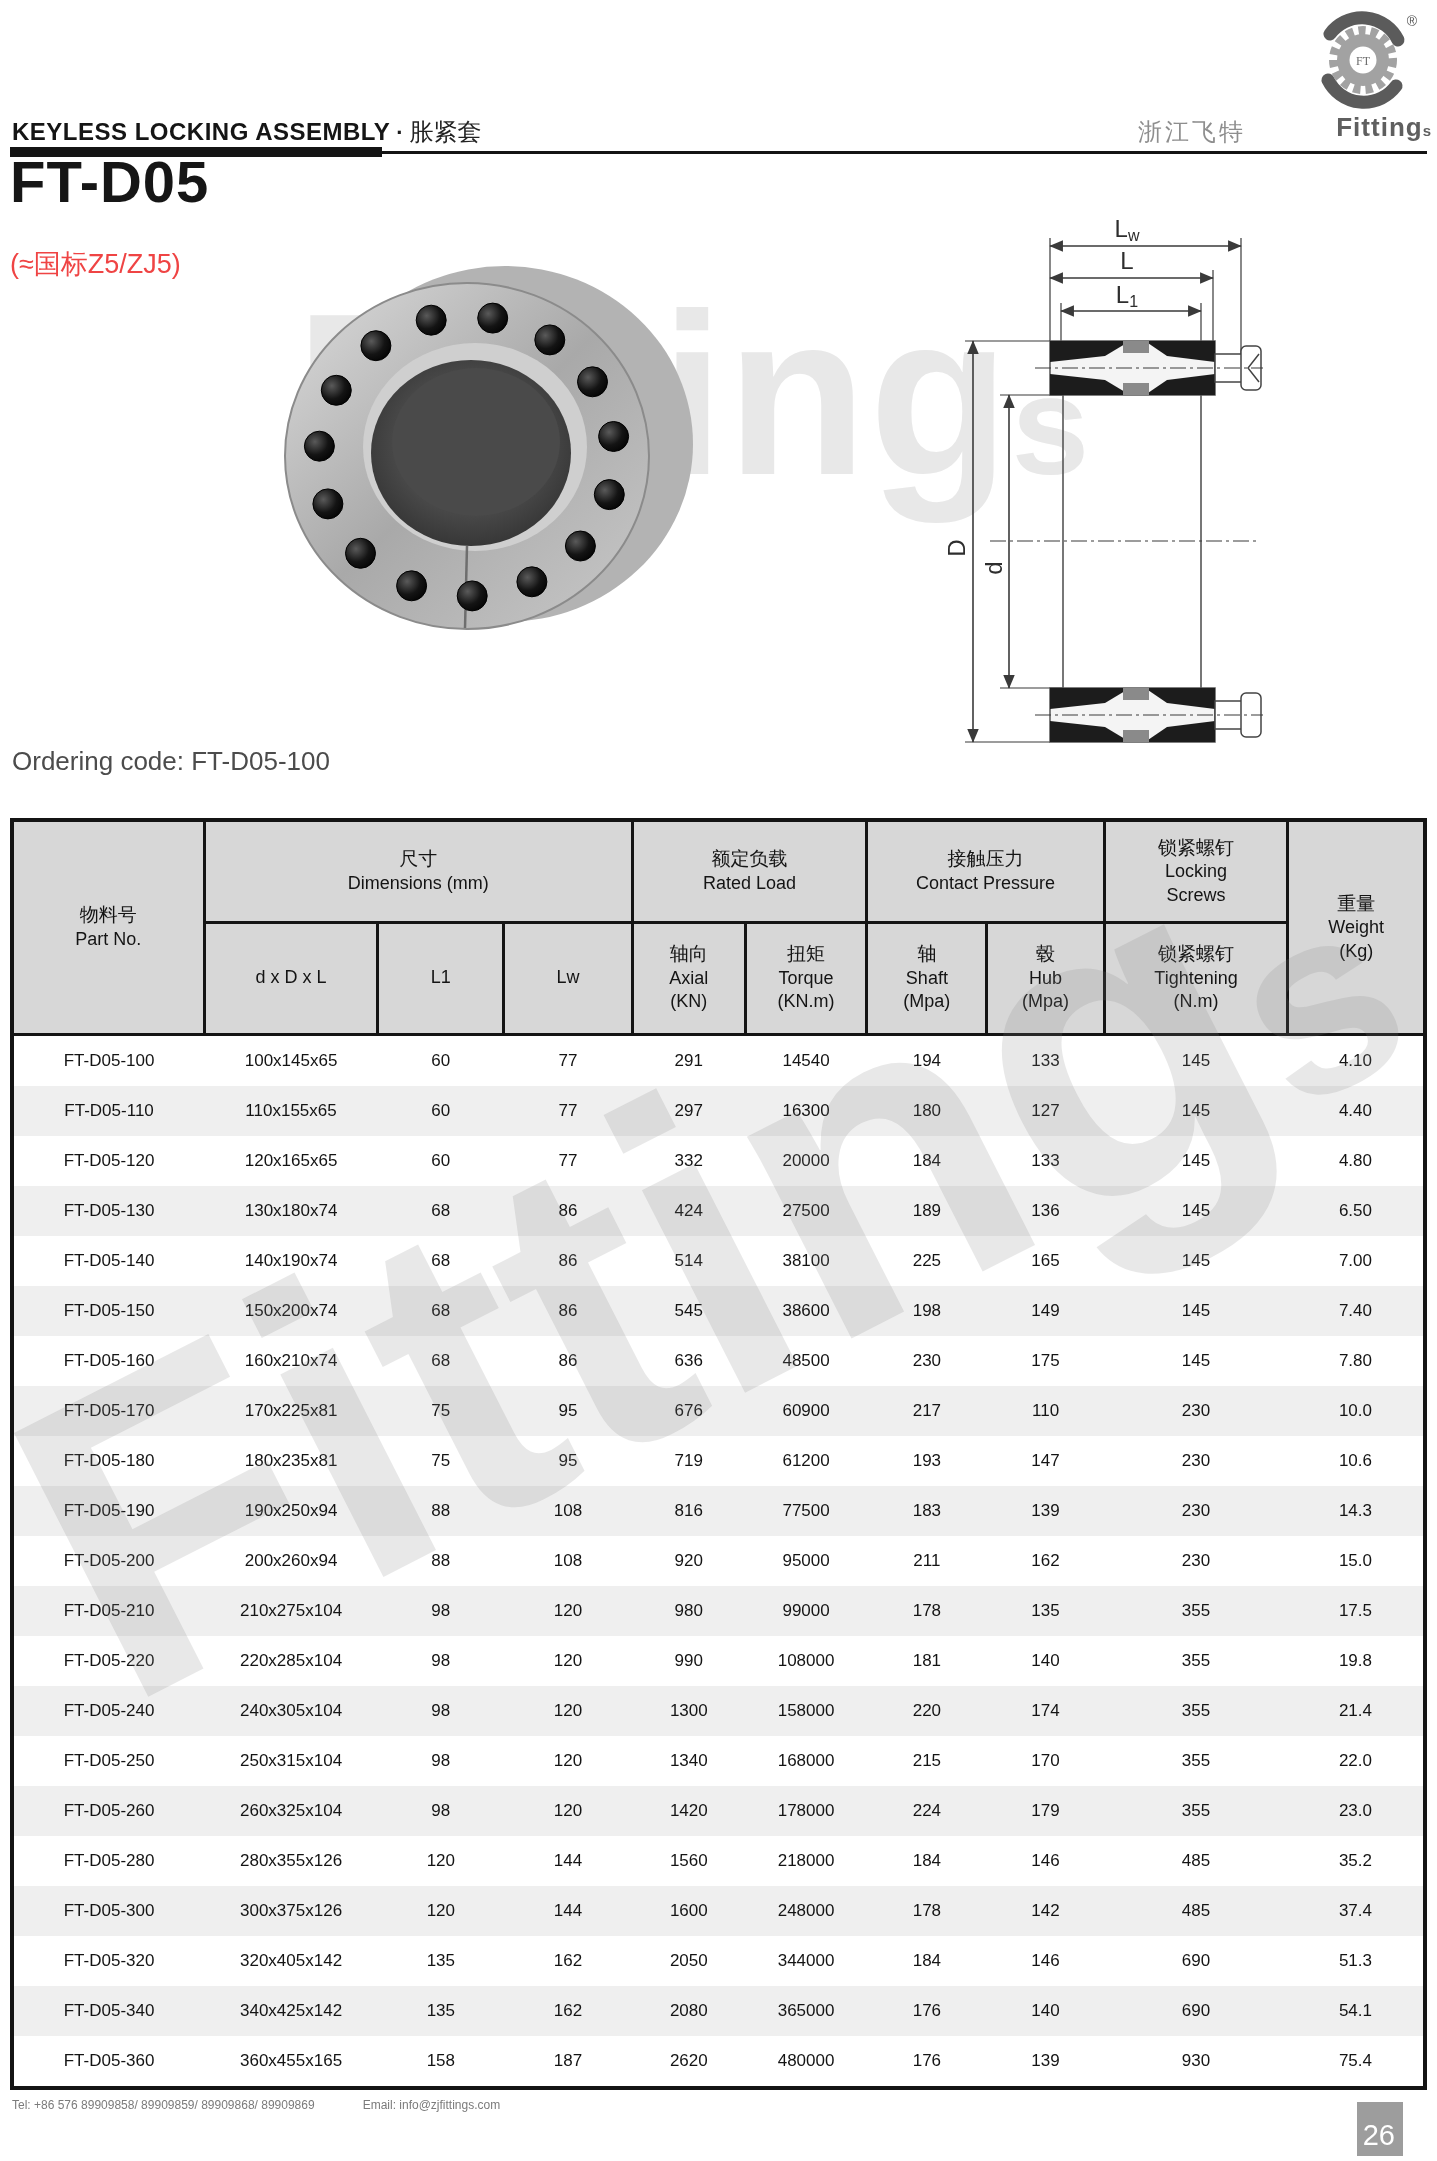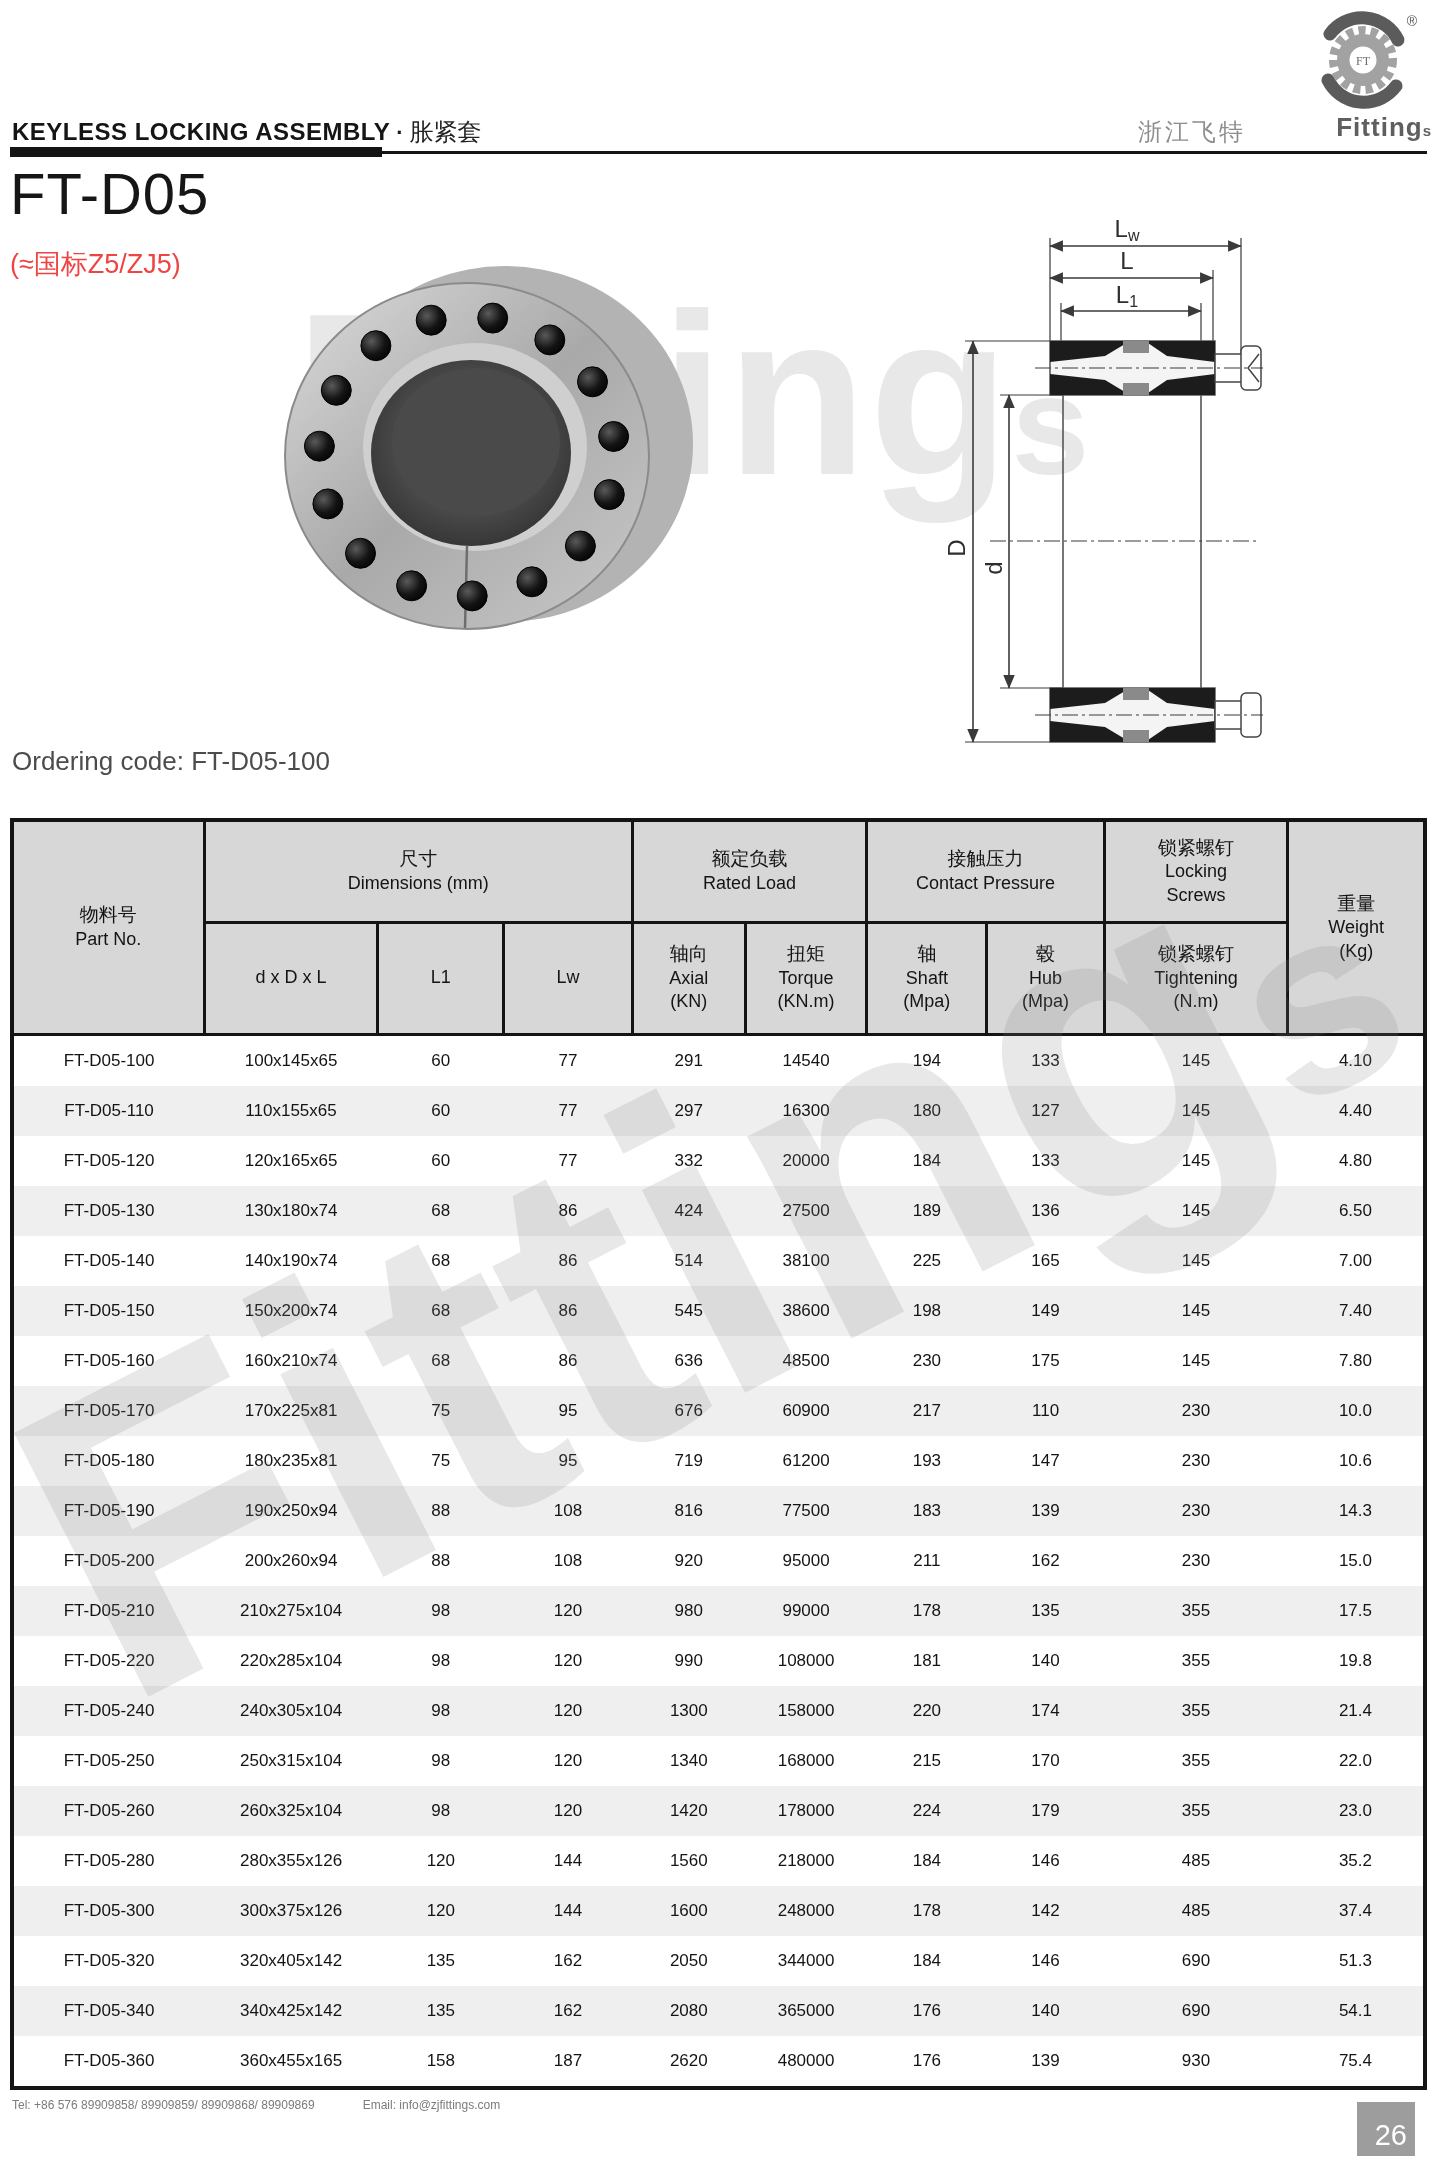--- a/index.html
+++ b/index.html
@@ -11,21 +11,21 @@
   .hdr-dot{font-size:22px;font-weight:bold;}
   .hdr-cn{font-size:24px;color:#222;}
   .rule-thin{left:10px;top:151px;width:1417px;height:3px;background:#141414;z-index:2;}
   .rule-thick{left:10px;top:147px;width:372px;height:10px;background:#141414;z-index:2;}
   .brand-cn{left:1138px;top:116px;font-size:24px;color:#8e8e8e;letter-spacing:3px;z-index:3;}
   .brand-word{left:1270px;top:112px;width:162px;text-align:right;font-size:26px;font-weight:bold;
     color:#5f5f5f;letter-spacing:1px;z-index:3;}
   .brand-word .sub{font-size:15px;}
   .logo-box{left:1312px;top:10px;z-index:3;}
   
-  .model{left:10px;top:160px;font-size:58px;font-weight:normal;letter-spacing:1px;color:#161616;z-index:3;}
+  .model{left:10px;top:148px;font-size:58px;font-weight:bold;letter-spacing:1px;color:#161616;z-index:3;}
   .standard{left:10px;top:246px;font-size:27px;color:#ef4444;z-index:3;}
   .ordering{left:12px;top:746px;font-size:26px;color:#4c4c4c;z-index:3;}
   
   .wm{pointer-events:none;font-weight:bold;white-space:nowrap;z-index:0;}
   .wm-images{left:295px;top:262px;font-size:230px;color:#e8e8e8;letter-spacing:2px;}
   .wm-images .sub{font-size:140px;}
   .wm-table{left:55px;top:1330px;font-size:430px;color:rgba(128,128,128,0.18);
     transform:rotate(-27deg);transform-origin:0 50%;z-index:2;}
   .wm-table .sub{font-size:260px;}
   
@@ -37,21 +37,21 @@
   table.spec{border:4px solid #141414;}
   table.spec thead th{background:#d7d7d7;border:3px solid #141414;font-weight:normal;
     padding:2px;line-height:1.3;}
   .h-cn{display:block;font-size:19px;color:#141414;}
   .h-en{display:block;font-size:18px;color:#141414;}
   table.spec tbody td{text-align:center;font-size:17px;color:#141414;height:50px;padding:0;}
   table.spec tbody tr:nth-child(even){background:#efefef;}
   table.spec tbody tr:nth-child(odd){background:#ffffff;}
   
   .footer{left:12px;top:2098px;font-size:12px;color:#7b7b7b;z-index:3;display:flex;gap:48px;}
-  .page-badge{left:1357px;top:2102px;width:58px;height:54px;background:#9d9d9d;color:#fff;
+  .page-badge{left:1357px;top:2102px;width:46px;height:54px;background:#9d9d9d;color:#fff;
     font-size:29px;display:flex;align-items:flex-end;justify-content:flex-end;
     padding:0 8px 4px 0;box-sizing:border-box;z-index:3;}
 </style>
 </head>
 <body>
 
 <div class="abs wm wm-images"><span>Fitting</span><span class="sub">s</span></div>
 
 <div class="abs hdr-line">
   <span class="hdr-en">KEYLESS LOCKING ASSEMBLY</span>

